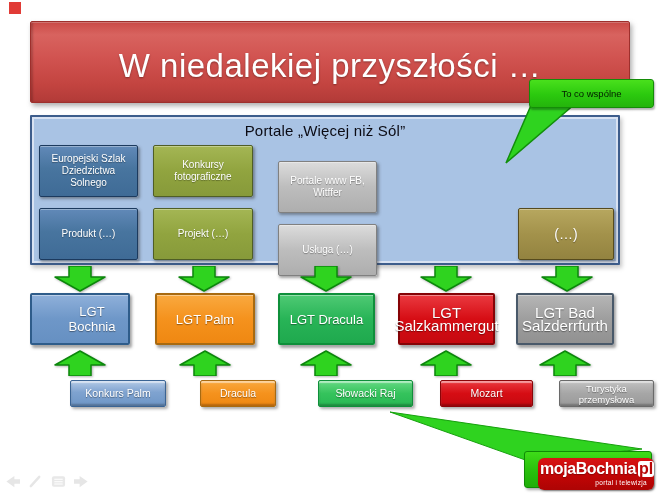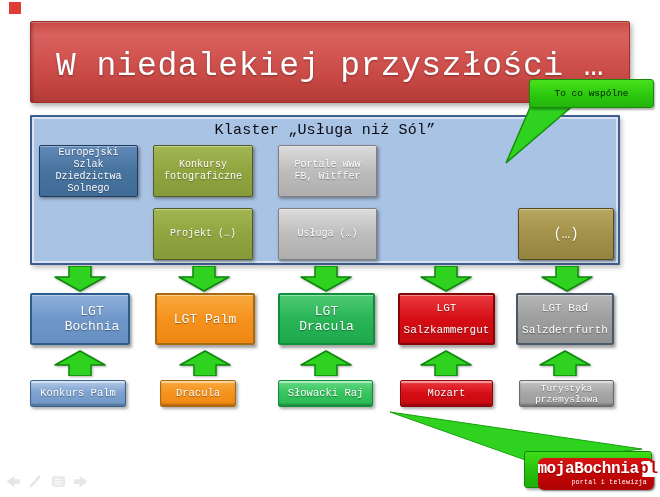--- a/index.html
+++ b/index.html
@@ -1,18 +1,18 @@
 <!DOCTYPE html>
 <html><head>
 <meta charset="utf-8">
 <style>
   html,body{margin:0;padding:0;background:#fff;}
   .slide{
     position:relative;width:660px;height:497px;background:#ffffff;overflow:hidden;
-    font-family:Liberation Mono, monospace;
+    font-family:Liberation Sans, sans-serif;
   }
   
   .corner-sq{position:absolute;left:9px;top:2px;width:12px;height:12px;background:#e13b36;}
   
   .banner{
     position:absolute;left:30px;top:21px;width:598px;height:80px;
     background:linear-gradient(180deg,#ca4a46 0%,#d8635f 16%,#d15350 45%,#c34440 78%,#b23b38 100%);
     border:1px solid #9e2f2c;border-radius:2px;
     box-shadow:2px 3px 5px rgba(110,110,110,.55), inset 0 1px 0 rgba(255,255,255,.25), inset 2px 0 2px rgba(0,0,0,.18);
     display:flex;align-items:center;justify-content:center;z-index:1;
@@ -37,43 +37,43 @@
     text-align:center;color:#fff;font-size:10px;line-height:12px;box-sizing:border-box;padding:2px 4px;
     box-shadow:1.5px 2px 3px rgba(50,50,50,.45), inset 0 1px 0 rgba(255,255,255,.35);
     text-shadow:0 1px 1px rgba(0,0,0,.35);
   }
   .r1{top:28px;} .r2{top:91px;}
   .p1{left:7px;width:99px;} .p2{left:121px;width:100px;} .p3{left:246px;width:99px;} .p4{left:486px;width:96px;}
   .big-label{font-size:14px;}
   
   .c-steel{background:linear-gradient(180deg,#6189b8 0%,#48759f 45%,#3f6b96 100%);border:1px solid #1c3a5e;}
   .c-olive{background:linear-gradient(180deg,#a4b654 0%,#91a43f 50%,#879a3a 100%);border:1px solid #4f5e26;}
-  .c-silver{background:linear-gradient(180deg,#dcdcdc 0%,#bdbdbd 50%,#aeaeae 100%);border:1px solid #808080;}
+  .c-silver{background:linear-gradient(180deg,#dcdcdc 0%,#bdbdbd 50%,#aeaeae 100%);border:1px solid #808080;margin-top:16px;}
   .c-khaki{background:linear-gradient(180deg,#b7a75f 0%,#a3924b 50%,#938340 100%);border:1px solid #564b1e;}
   
   .lgt{
     position:absolute;top:293px;height:52px;border-radius:2px;display:flex;align-items:center;justify-content:center;
     text-align:center;color:#fff;font-size:13px;line-height:15px;box-sizing:border-box;padding:2px 4px;
     box-shadow:2px 2.5px 3px rgba(50,50,50,.45), inset 0 1px 0 rgba(255,255,255,.4);
     text-shadow:0 1px 1px rgba(0,0,0,.4);z-index:2;
   }
-  .lgt.small{font-size:11px;line-height:22px;align-items:flex-end;}
+  .lgt.small{font-size:15px;line-height:13px;}
   .g1{left:30px;width:100px;padding-left:28px;} .g2{left:155px;width:100px;} .g3{left:278px;width:97px;}
   .g4{left:398px;width:97px;} .g5{left:516px;width:98px;}
   .c-cornflower{background:linear-gradient(180deg,#8fb0da 0%,#6e97c8 50%,#6690c2 100%);border:2px solid #2e5c8a;}
   .c-orange{background:linear-gradient(180deg,#f9a93f 0%,#f5921d 50%,#ef8812 100%);border:2px solid #a86a10;}
   .c-grass{background:linear-gradient(180deg,#4fca74 0%,#28b457 50%,#1fa94e 100%);border:2px solid #0e8f3a;}
   .c-red{background:linear-gradient(180deg,#ea3a40 0%,#d60d14 50%,#c60910 100%);border:2px solid #860306;}
   .c-gray{background:linear-gradient(180deg,#b6b6b6 0%,#9e9e9e 50%,#919191 100%);border:2px solid #49596a;}
   
   .bbox{
     position:absolute;top:380px;height:27px;border-radius:2px;display:flex;align-items:center;justify-content:center;
     text-align:center;color:#fff;font-size:10.5px;line-height:11px;box-sizing:border-box;padding:11px 3px;
     box-shadow:2px 2px 3px rgba(50,50,50,.4), inset 0 2px 1px rgba(255,255,255,.5), inset 0 -2px 2px rgba(0,0,0,.25);
-    text-shadow:0 1px 1px rgba(0,0,0,.4);z-index:2;
+    text-shadow:0 1px 1px rgba(0,0,0,.4);z-index:2;margin-left:40px;
   }
   .bbox.small{font-size:9.5px;}
   .q1{left:30px;width:96px;} .q2{left:160px;width:76px;} .q3{left:278px;width:95px;align-items:center;}
   .q4{left:400px;width:93px;} .q5{left:519px;width:95px;}
   .c-lblue{background:linear-gradient(180deg,#b3c9e6 0%,#7fa3d0 45%,#6e96c6 100%);border:1px solid #3a6494;}
   .c-orange2{background:linear-gradient(180deg,#f9a93f 0%,#f5921d 50%,#ef8812 100%);border:1px solid #a86a10;}
   .c-grass2{background:linear-gradient(180deg,#66d984 0%,#35c35c 50%,#28b854 100%);border:1px solid #0e8f3a;}
   .c-red2{background:linear-gradient(180deg,#ea3a40 0%,#d60d14 50%,#c60910 100%);border:1px solid #8c0408;}
   .c-gray2{background:linear-gradient(180deg,#c2c2c2 0%,#a6a6a6 50%,#9a9a9a 100%);border:1px solid #6a6a6a;}
   
@@ -111,32 +111,35 @@
 
 <div class="slide">
 
   <div class="corner-sq"></div>
 
   <div class="banner">
     <h1>W niedalekiej przyszłości …</h1>
   </div>
 
   <div class="klaster">
-    <div class="khead">Klaster „Usługa niż Sól”</div>
+    <div class="khead">Portale „Więcej niż Sól”</div>
 
     <div class="kbox c-steel r1 p1">
       <span>Europejski Szlak Dziedzictwa Solnego</span>
     </div>
     <div class="kbox c-olive r1 p2">
       <span>Konkursy fotograficzne</span>
     </div>
     <div class="kbox c-silver r1 p3">
       <span>Portale www FB, Witffer</span>
     </div>
 
+    <div class="kbox c-steel r2 p1">
+      <span>Produkt (…)</span>
+    </div>
     <div class="kbox c-olive r2 p2">
       <span>Projekt (…)</span>
     </div>
     <div class="kbox c-silver r2 p3">
       <span>Usługa (…)</span>
     </div>
     <div class="kbox c-khaki r2 p4 big-label">
       <span>(…)</span>
     </div>
   </div>

